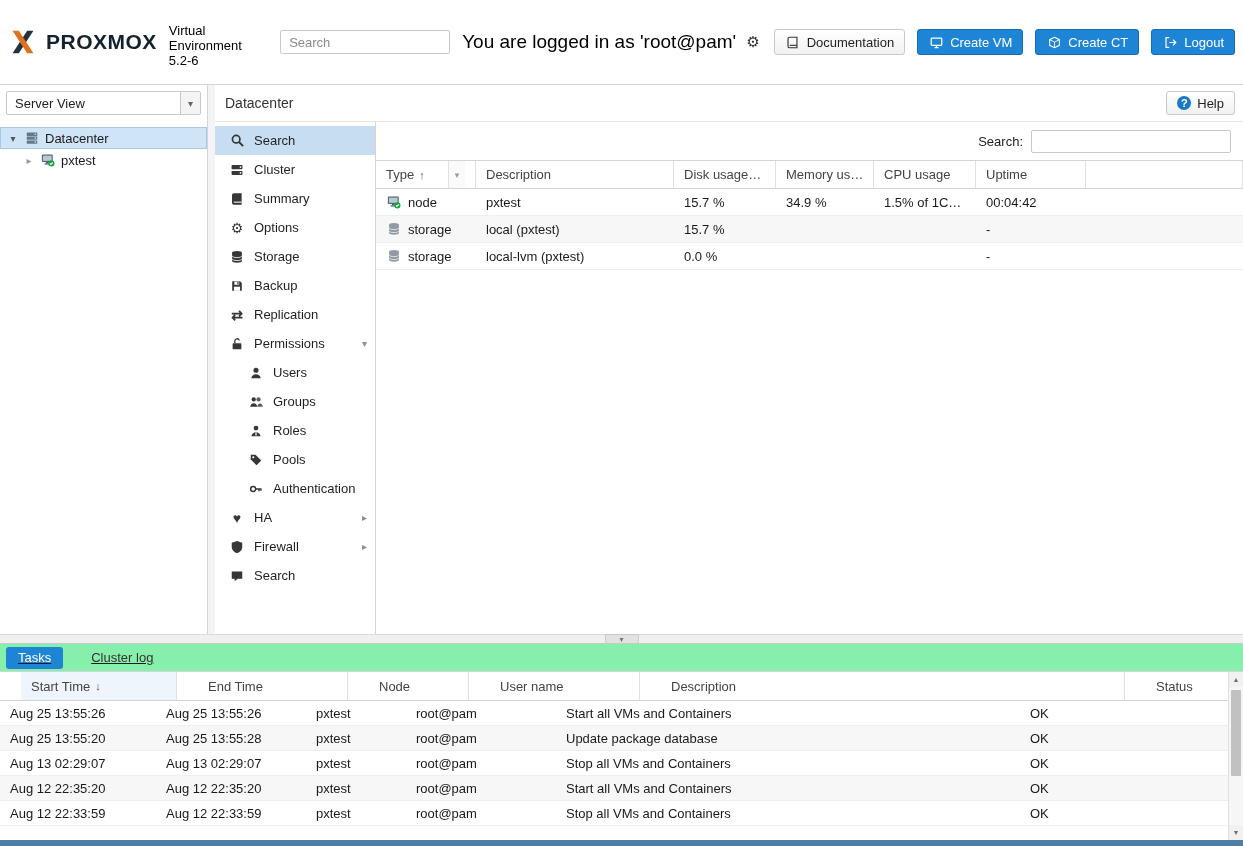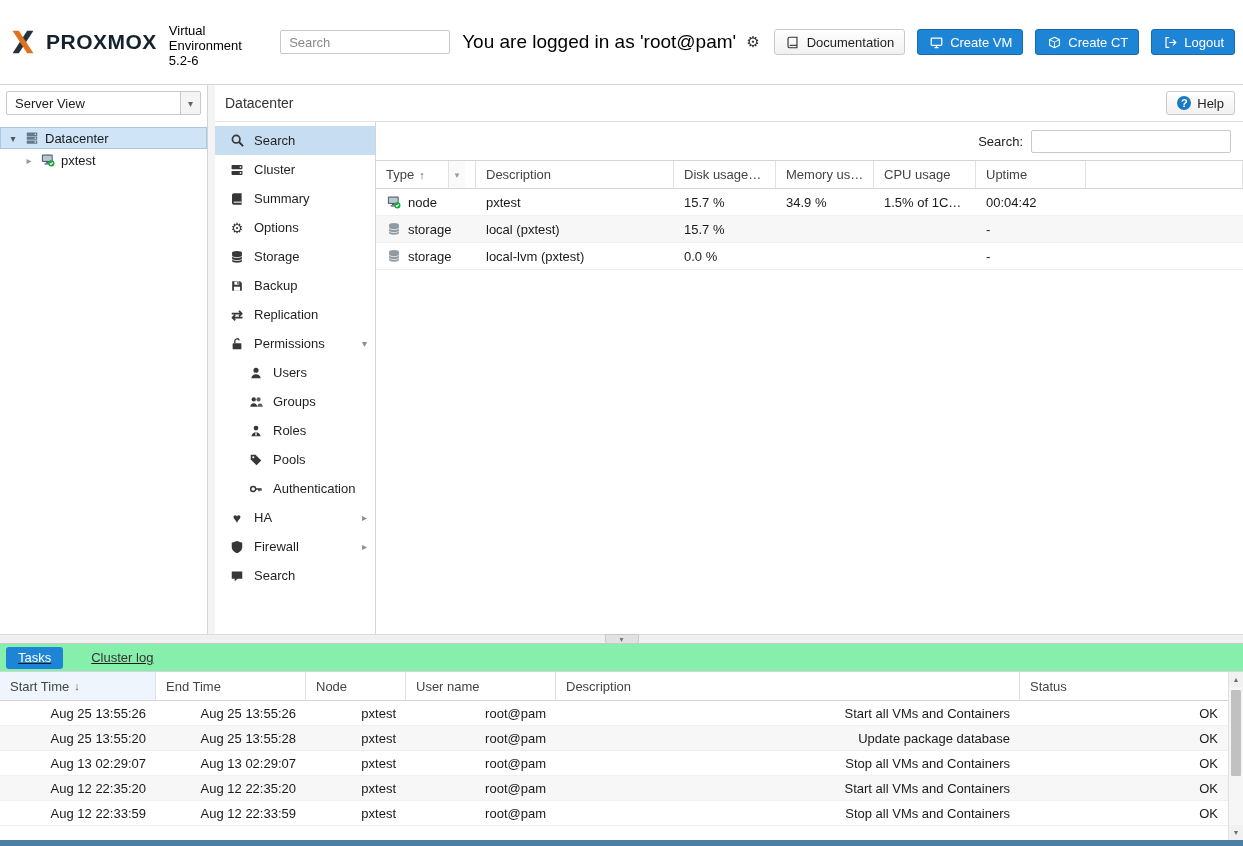--- a/index.html
+++ b/index.html
@@ -67,26 +67,26 @@
   .hsplit-handle { position:absolute; left:50%; top:-1px; transform:translateX(-50%); width:34px; height:10px; background:#e2e2e2; border:1px solid #c9c9c9; border-radius:0 0 3px 3px; display:flex; align-items:center; justify-content:center; font-size:8px; color:#777; cursor:pointer; }
 
   
   .south { flex:0 0 196px; display:flex; flex-direction:column; background:#fff; min-height:0; }
   .tabsbar { flex:0 0 28px; background:#86efac; border-bottom:1px solid #d4d4d4; display:flex; align-items:center; padding:0 6px; gap:16px;text-decoration:underline; }
   .tab { height:22px; display:flex; align-items:center; padding:0 12px; border-radius:3px; cursor:pointer; color:#333; }
   .tab.active { background:#1e84d6; color:#fff; }
   .tgrid { flex:1; display:flex; min-height:0; }
   .tgrid-cols { flex:1; display:flex; flex-direction:column; min-width:0; }
   .th { flex:0 0 29px; display:flex; border-bottom:1px solid #d4d4d4; color:#444; background:#fff; }
-  .thc { display:flex; align-items:center; gap:5px; padding:0 10px; border-right:1px solid #e1e1e1; white-space:nowrap; overflow:hidden; cursor:pointer; }
+  .thc { display:flex; align-items:center; gap:5px; padding:0 10px; border-right:1px solid #e1e1e1; white-space:nowrap; overflow:hidden; cursor:pointer;margin-left:21px; }
   .thc.sorted { background:#eef5fc; }
   .thc.last { border-right:none; }
   .tr { flex:0 0 25px; display:flex; align-items:center; border-bottom:1px solid #efefef; cursor:pointer; }
   .tr.alt { background:#f7f7f7; }
-  .tc { padding:0 10px; white-space:nowrap; overflow:hidden;text-align:right; }
+  .tc { padding:0 10px; white-space:nowrap; overflow:hidden; }
   .t-start{width:156px}.t-end{width:150px}.t-node{width:100px}.t-user{width:150px}.t-desc{width:464px}.t-status{flex:1}
 
   
   .vscroll { flex:0 0 15px; border-left:1px solid #e0e0e0; background:#f6f6f6; display:flex; flex-direction:column; }
   .sb-btn { flex:0 0 15px; display:flex; align-items:center; justify-content:center; font-size:7px; color:#6e6e6e; background:#f1f1f1; cursor:pointer; }
   .sb-track { flex:1; position:relative; }
   .sb-thumb { position:absolute; left:2px; right:2px; top:3px; height:86px; background:#c1c1c1; border-radius:1px; cursor:grab; }
 
   .bottom-strip { flex:0 0 6px; background:#4d7ea3; }
 </style>

